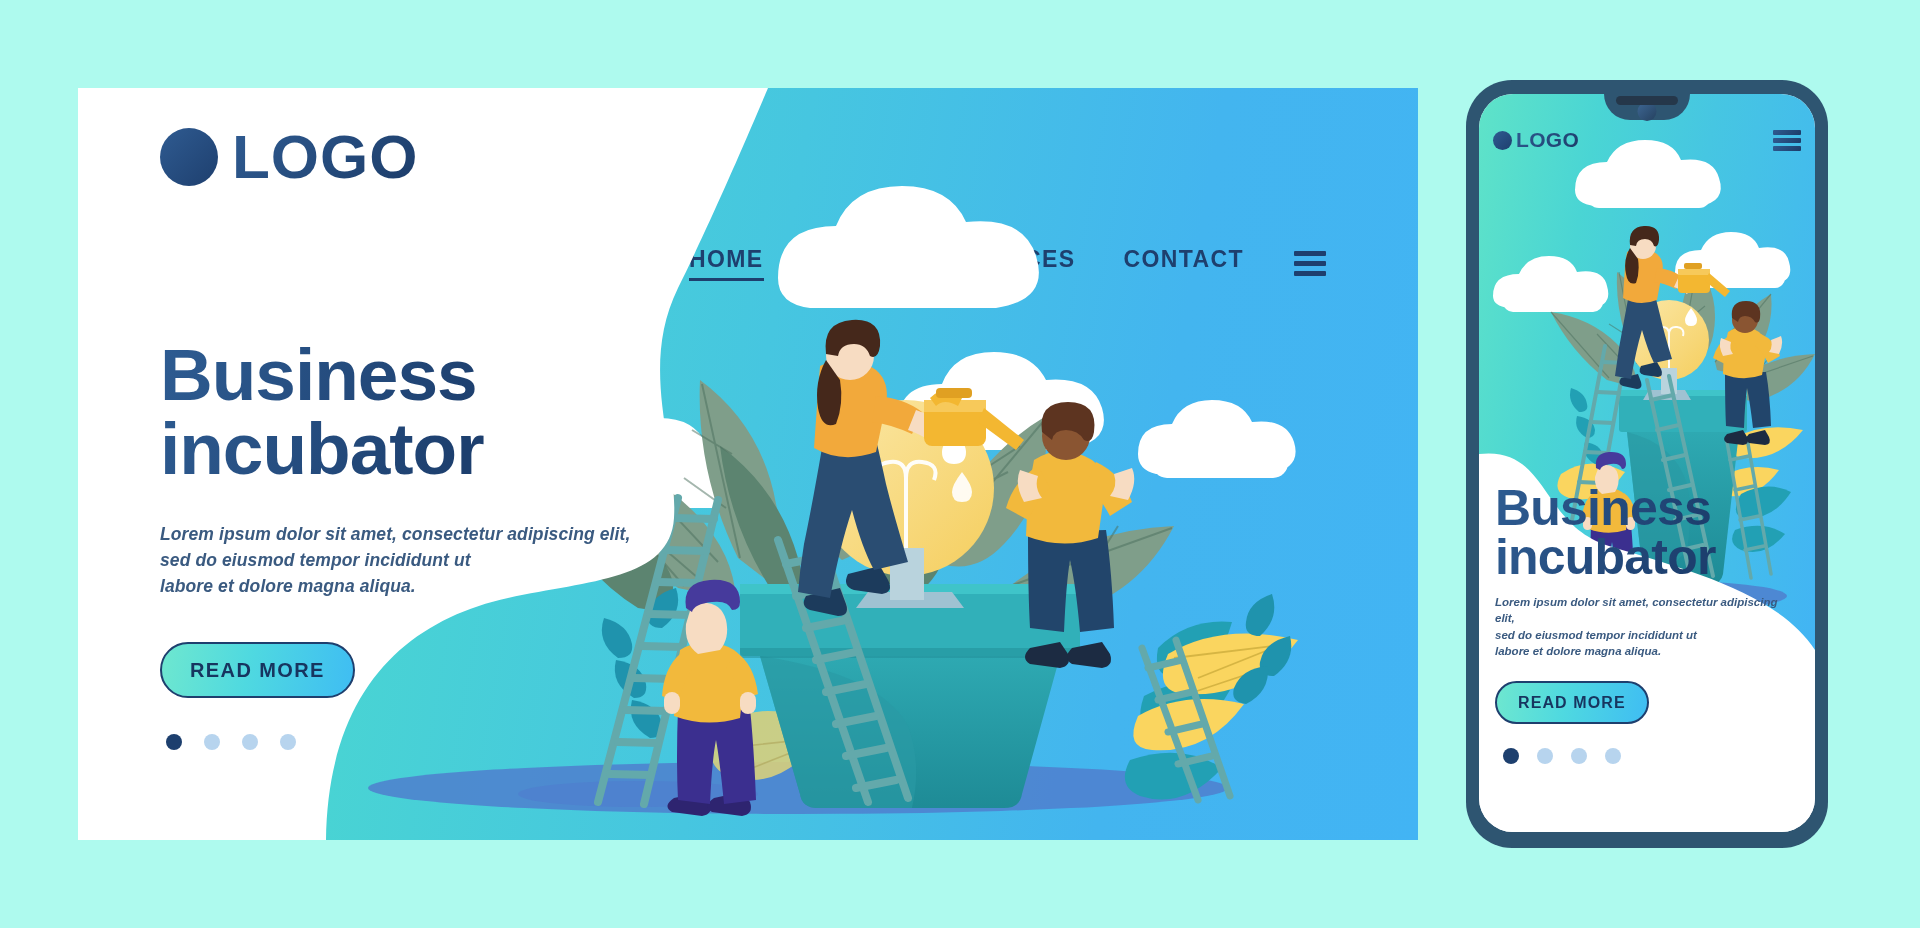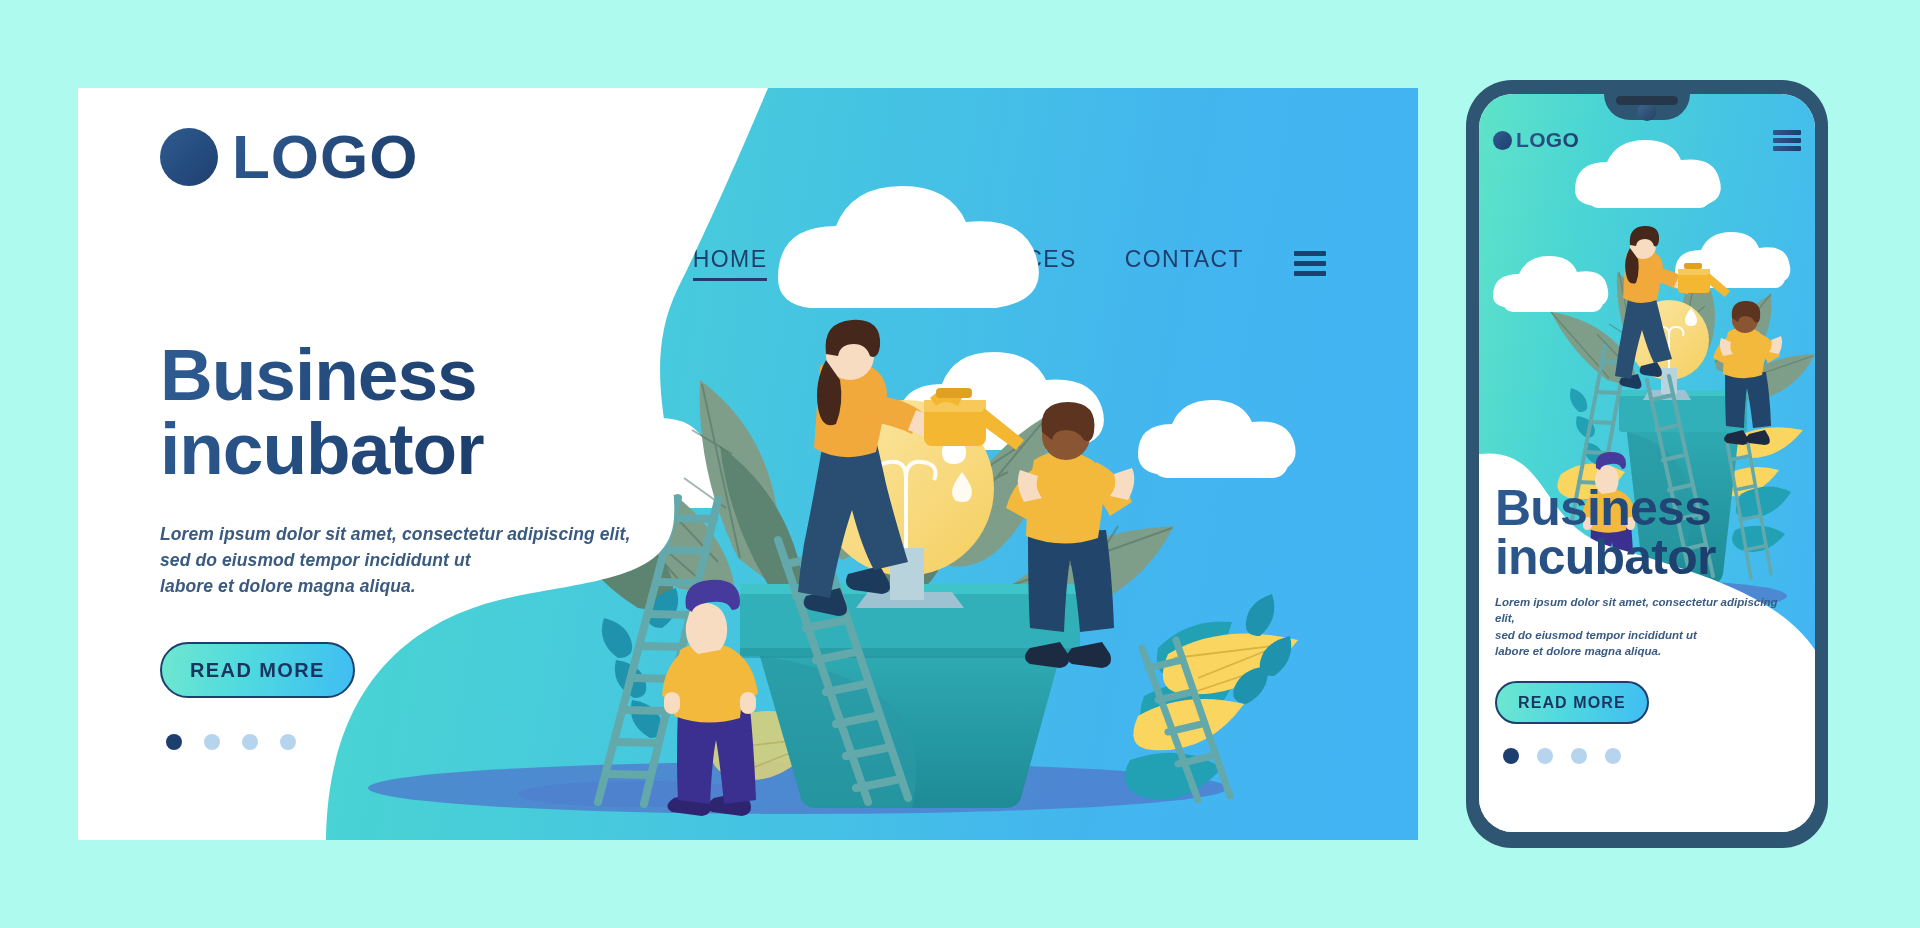--- a/index.html
+++ b/index.html
@@ -36,21 +36,21 @@
     width: 58px; height: 58px; border-radius: 50%;
     background: linear-gradient(135deg, #2f5b91 0%, #1e3f6e 100%);
   }
   .logo-text {
     font-size: 62px; font-weight: 700; letter-spacing: 1px; line-height: 1;
     background: linear-gradient(135deg, #2f5b91 0%, #1c3c69 100%);
     -webkit-background-clip: text; background-clip: text; color: transparent;
   }
   .nav-links { position: absolute; right: 92px; top: 158px; display: flex; align-items: center; gap: 48px; }
   .nav-link {
-    font-size: 23px; font-weight: 400; letter-spacing: 1.4px;
+    font-size: 23px; font-weight: 700; letter-spacing: 1.4px;
     color: #1e3f6e; cursor: pointer; padding-bottom: 8px; position: relative;
   }
   .nav-link.active::after {
     content: ""; position: absolute; left: 0; right: 0; bottom: 0;
     height: 3px; background: #1e3f6e;
   }
   .burger { display: flex; flex-direction: column; gap: 5px; cursor: pointer; margin-left: 2px; }
   .burger span { display: block; width: 32px; height: 5px; border-radius: 1px; background: #1e3f6e; }
 
   

